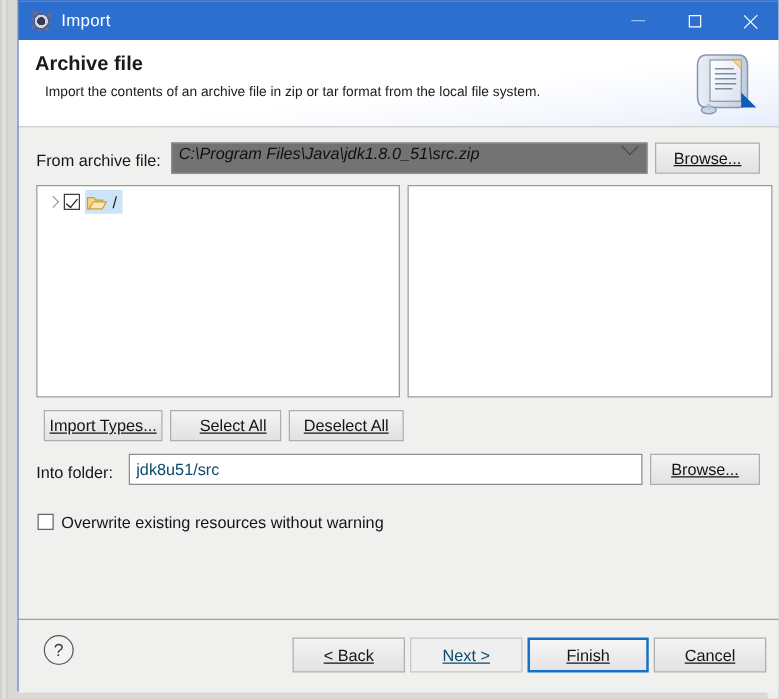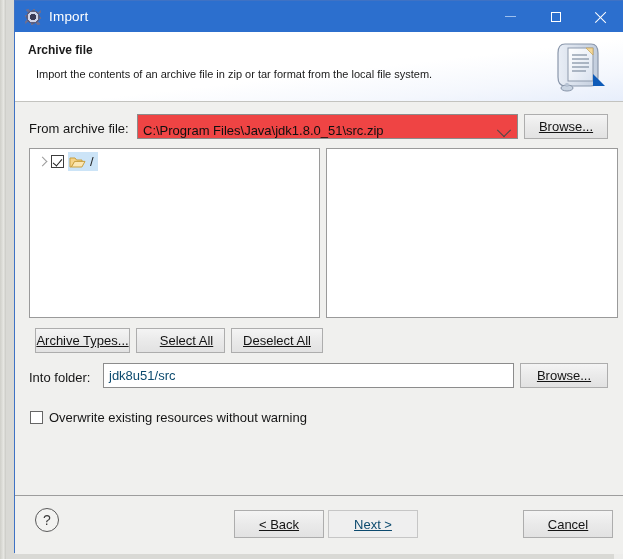--- a/index.html
+++ b/index.html
@@ -123,21 +123,21 @@
   .page-header {
     position: relative;
     height: 69px;
     background: linear-gradient(to bottom right, #ffffff 0%, #ffffff 55%, #f4f7fd 80%, #e7eefb 100%);
     border-bottom: 1px solid #c3c3bf;
     overflow: hidden;
   }
   .header-title {
     position: absolute;
     left: 13px; top: 11px;
-    font-size: 12px;
+    font-size: 16px;
     font-weight: bold;
     color: #1a1a1a;
   }
   .header-desc {
     position: absolute;
     left: 21px; top: 36px;
     font-size: 11px;
     color: #1a1a1a;
   }
   .header-icon {
@@ -152,25 +152,26 @@
     height: 393px;
     background: #f0f0ee;
   }
   .lbl {
     position: absolute;
     font-size: 13px;
     color: #151515;
   }
   .combo {
     position: absolute;
-    background: #ef4444;
+    background: #737373;
     border: 1px solid #8c8c8c;
     box-sizing: border-box;
     display: flex;
-    align-items: flex-end;
+    align-items: flex-start;
+    font-style: italic;
   }
   .combo .combo-text {
     flex: 1 1 auto;
     padding-left: 5px;
     font-size: 13px;
     color: #101010;
     white-space: nowrap;
     overflow: hidden;
   }
   .combo .chev {
@@ -400,21 +401,21 @@
                 <path d="M2.4 12 L5.6 6.4 H16 L12.9 12 z" fill="#fbe7b4" stroke="#c99f3e" stroke-width="1"></path>
               </svg>
             </span>
             <span class="tree-label">/</span>
           </span>
         </div>
       </div>
 
       <div class="tree-panel" style="left:311px; top:46px; width:292px; height:170px;"></div>
 
-      <div class="btn" style="left:20px; top:226px; width:95px; height:25px;">Archive Types...</div>
+      <div class="btn" style="left:20px; top:226px; width:95px; height:25px;">Import Types...</div>
       <div class="btn" style="left:121px; top:226px; width:89px; height:25px;padding-left:12px;">Select All</div>
       <div class="btn" style="left:216px; top:226px; width:92px; height:25px;">Deselect All</div>
 
       <div class="lbl" style="left:14px; top:268px;">Into folder:</div>
 
       <div class="textfield" style="left:88px; top:261px; width:411px; height:25px;">
         <div class="tf-text">jdk8u51/src</div>
       </div>
 
       <div class="btn" style="left:505px; top:261px; width:88px; height:25px;">Browse...</div>
@@ -424,17 +425,18 @@
         <span class="chk-label">Overwrite existing resources without warning</span>
       </div>
 
     </div>
 
     <div class="footer">
       <div class="help-icon">?</div>
 
       <div class="btn" style="left:219px; top:14px; width:90px; height:28px;">&lt; Back</div>
       <div class="btn disabled" style="left:313px; top:14px; width:90px; height:28px;">Next &gt;</div>
+      <div class="btn default" style="left:407px; top:14px; width:97px; height:28px;">Finish</div>
       <div class="btn" style="left:508px; top:14px; width:90px; height:28px;">Cancel</div>
     </div>
 
   </div>
 </div>
 
 </body></html>

